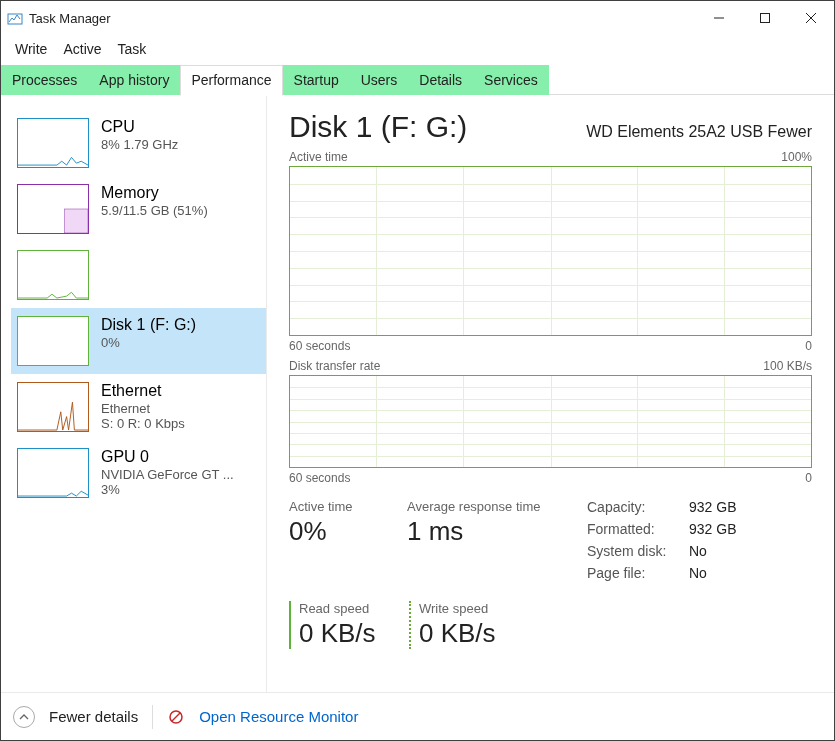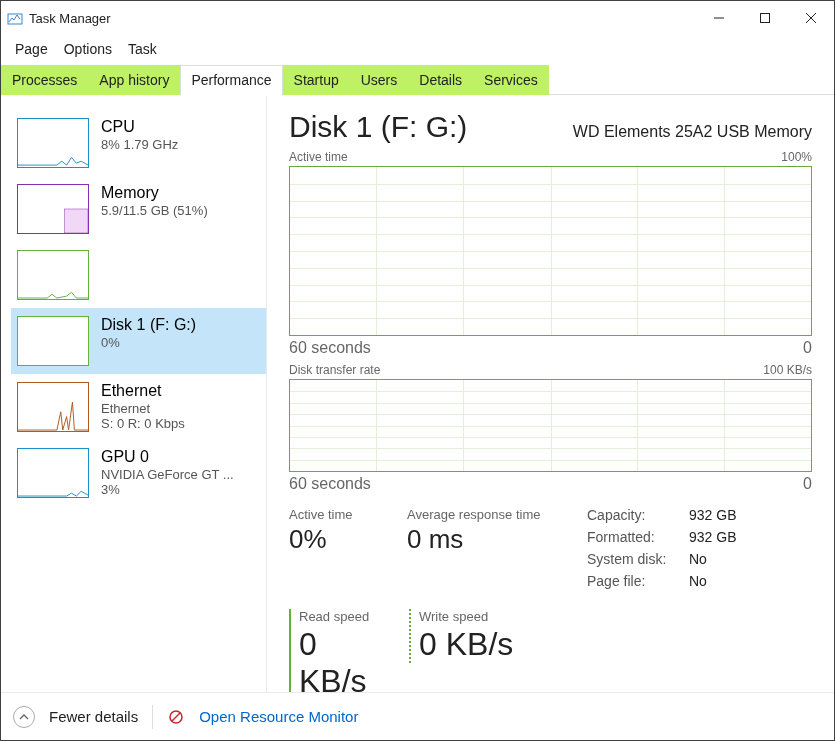--- a/index.html
+++ b/index.html
@@ -10,21 +10,21 @@
   .titlebar .app-icon { width: 16px; height: 16px; margin-right: 6px; display:inline-flex; align-items:center; justify-content:center; }
   .titlebar .title { font-size: 13px; }
   .titlebar .spacer { flex: 1; }
   .titlebar .winbtn { width: 46px; height: 32px; display:flex; align-items:center; justify-content:center; font-size:12px; color:#222; }
 
   .menubar { display:flex; gap: 0; padding: 4px 6px 6px 6px; font-size:14px; }
   .menubar .menuitem { padding: 2px 8px; }
 
   .tabs { display:flex; font-size:14px; border-bottom:1px solid #fff; position:relative; }
   .tabs::after{ content:""; position:absolute; left:0; right:0; bottom:0; height:1px; background:#dcdcdc; z-index:0;}
-  .tabs .tab { padding: 6px 10px 7px 10px; border:1px solid transparent; border-bottom:none; background:#bef264; margin-right:0px; position:relative; z-index:1; }
+  .tabs .tab { padding: 6px 10px 7px 10px; border:1px solid transparent; border-bottom:none; background:#86efac; margin-right:0px; position:relative; z-index:1; }
   .tabs .tab.active { background:#fff; border-color:#dcdcdc; border-bottom:1px solid #fff; margin-bottom:-1px; z-index:2;}
 
   .content { flex:1; display:flex; overflow:hidden; }
 
   .sidebar { width: 265px; padding: 14px 0 0 10px; overflow-y:auto; }
   .side-item { display:flex; align-items:flex-start; padding: 8px 6px 8px 6px; gap:12px; border-radius:0; }
   .side-item.selected { background:#c4e5f9; }
   .side-item .thumb { width:72px; height:50px; border:1px solid; background:#fff; position:relative; overflow:hidden; flex-shrink:0; }
   .thumb svg { position:absolute; bottom:0; left:0; width:100%; height:100%; }
   .side-item .labels .line1 { font-size:16px; color:#000; }
@@ -36,36 +36,36 @@
   .main-header .big { font-size:30px; font-weight:400; }
   .main-header .device { font-size:16px; color:#222; }
 
   .chart-block { margin-top:4px; }
   .chart-labels { display:flex; justify-content:space-between; font-size:12px; color:#666; margin-bottom:2px; }
   .chart-box { border:1px solid #6fa83a; height:170px; background:#fff; position:relative; }
   .chart-box.small { height:93px; }
   .chart-box .gridlines { position:absolute; inset:0; }
   .chart-box .gridlines .h { position:absolute; left:0; right:0; height:1px; background:#e5eed7; }
   .chart-box .gridlines .v { position:absolute; top:0; bottom:0; width:1px; background:#e5eed7; }
-  .chart-footer { display:flex; justify-content:space-between; font-size:16px; color:#666; margin-top:3px; }
+  .chart-footer { display:flex; justify-content:space-between; font-size:12px; color:#666; margin-top:3px; }
 
   .stats-row { display:flex; margin-top:14px; gap:30px; }
   .stat-block { }
   .stat-block .stat-label{ font-size:13px; color:#666; }
   .stat-block .stat-value{ font-size:26px; margin-top:2px; }
   .spec-table { font-size:14px; }
   .spec-table .row{ display:flex; margin-bottom:6px;}
   .spec-table .row .k{ width:102px; color:#555; }
   .spec-table .row .v{ color:#222; }
 
   .rw-row { display:flex; margin-top:14px; gap:30px; }
   .rw .bar { border-left: 2px solid #5fb33a; padding-left:8px;}
   .rw.write .bar { border-left: 2px dotted #6fa83a; }
   .rw .lbl{ font-size:13px; color:#666;}
-  .rw .val{ font-size:32px; margin-top:2px;}
+  .rw .val{ font-size:26px; margin-top:2px;}
 
   .footer { height:48px; border-top:1px solid #eaeaea; display:flex; align-items:center; padding:12px 12px; gap:14px; font-size:15px; }
   .footer .circle { width:22px; height:22px; border:1px solid #aaa; border-radius:50%; display:flex; align-items:center; justify-content:center; font-size:12px; color:#666;}
   .footer .divider{ width:1px; height:24px; background:#ddd;}
   .footer .link{ color:#0066cc; }
   .footer .link-icon{ width:18px; height:18px; display:inline-flex; align-items:center; justify-content:center;}
 </style>
 </head>
 <body>
 
@@ -92,22 +92,22 @@
       </div>
     <div class="winbtn">
         <svg width="10" height="10">
           <line x1="0" y1="0" x2="10" y2="10" stroke="#222" stroke-width="1"></line>
           <line x1="10" y1="0" x2="0" y2="10" stroke="#222" stroke-width="1"></line>
         </svg>
       </div>
   </div>
 
   <div class="menubar">
-    <div class="menuitem">Page</div>
-    <div class="menuitem">Options</div>
+    <div class="menuitem">Write</div>
+    <div class="menuitem">Active</div>
     <div class="menuitem">Task</div>
   </div>
 
   <div class="tabs">
     <div class="tab">Processes</div>
     <div class="tab">App history</div>
     <div class="tab active">Performance</div>
     <div class="tab">Startup</div>
     <div class="tab">Users</div>
     <div class="tab">Details</div>
@@ -182,21 +182,21 @@
           <div class="line2">NVIDIA GeForce GT ...</div>
           <div class="line3">3%</div>
         </div>
       </div>
 
     </div>
 
     <div class="main">
       <div class="main-header">
         <div class="big">Disk 1 (F: G:)</div>
-        <div class="device">WD Elements 25A2 USB Memory</div>
+        <div class="device">WD Elements 25A2 USB Fewer</div>
       </div>
 
       <div class="chart-block">
         <div class="chart-labels">
           <span>Active time</span>
           <span>100%</span>
         </div>
         <div class="chart-box">
           <div class="gridlines">
             <div class="h" style="top:10%"></div>
@@ -248,21 +248,21 @@
         </div>
       </div>
 
       <div class="stats-row">
         <div class="stat-block" style="width:88px;">
           <div class="stat-label">Active time</div>
           <div class="stat-value">0%</div>
         </div>
         <div class="stat-block" style="width:150px;">
           <div class="stat-label">Average response time</div>
-          <div class="stat-value">0 ms</div>
+          <div class="stat-value">1 ms</div>
         </div>
         <div class="spec-table">
           <div class="row">
               <div class="k">Capacity:</div>
               <div class="v">932 GB</div>
             </div>
           <div class="row">
               <div class="k">Formatted:</div>
               <div class="v">932 GB</div>
             </div>

